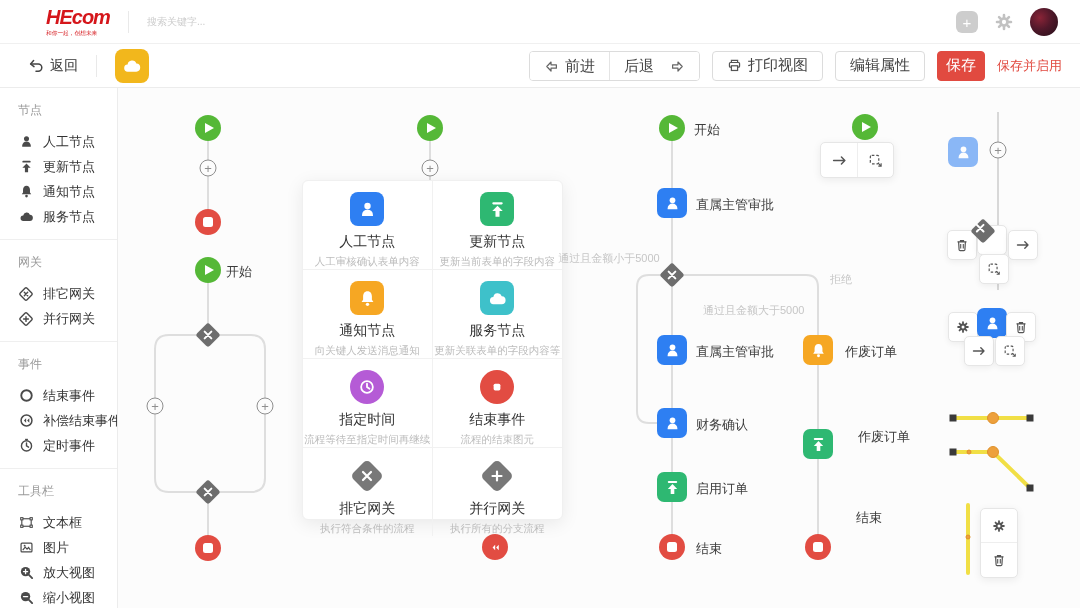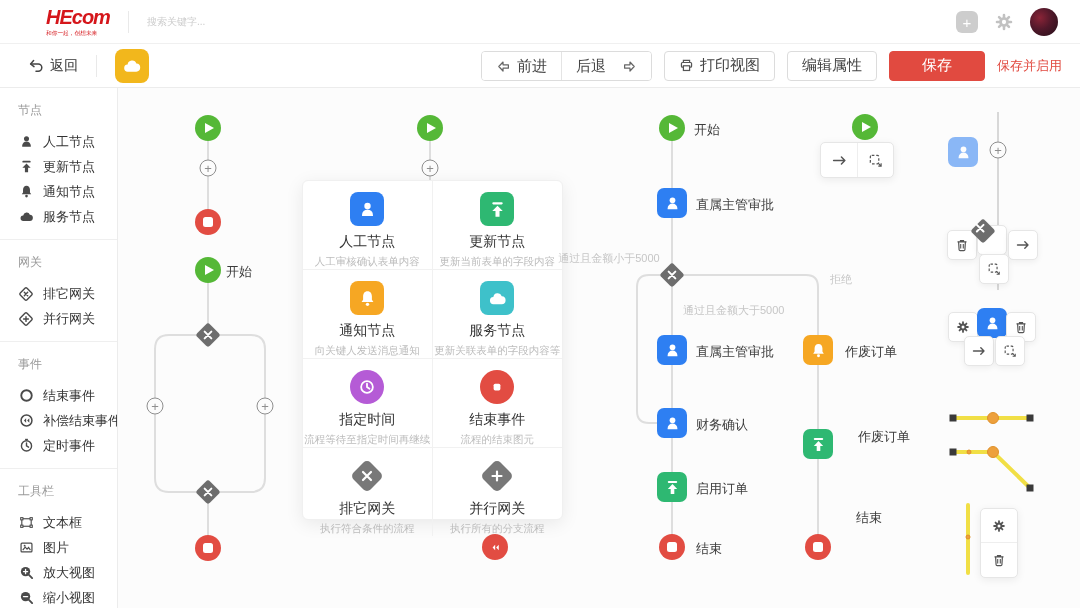--- a/index.html
+++ b/index.html
@@ -27,21 +27,21 @@
     align-items:center; justify-content:center; }
   .titles { margin-left:10px; line-height:1.15; }
   .module-label { font-size:10px; color:#9b9b9b; }
   .flow-title { font-size:16px; color:#2b2b2b; font-weight:bold; }
   .header-actions { position:absolute; right:18px; display:flex; align-items:center; gap:12px; }
   .btn { height:30px; border:1px solid #dcdcdc; border-radius:4px; background:#fff; color:#444;
     font-size:15px; display:flex; align-items:center; gap:6px; padding:0 14px; cursor:pointer; }
   .btn-group { display:flex; height:30px; border:1px solid #dcdcdc; border-radius:4px; overflow:hidden; }
   .btn-group .btn { border:none; border-radius:0; }
   .btn-group .btn + .btn { border-left:1px solid #e4e4e4;gap:16px; }
-  .btn-primary { background:#e14a40; border-color:#e14a40; color:#fff; padding:0 32px; }
+  .btn-primary { background:#e14a40; border-color:#e14a40; color:#fff; padding:0 8px; }
   .link-danger { color:#e14a40; font-size:13px; cursor:pointer; }
   
   .sidebar { position:absolute; left:0; top:88px; width:118px; height:520px; background:#fff;
     border-right:1px solid #ececec; overflow:hidden; }
   .section { padding:14px 0 10px 18px; border-bottom:1px solid #efefef; }
   .section:last-child { border-bottom:none; }
   .sec-title { font-size:12px; color:#9a9a9a; margin-bottom:10px; }
   .side-item { display:flex; align-items:center; gap:9px; height:25px; font-size:13px; color:#333; cursor:pointer; white-space:nowrap; }
   .side-icon { width:16px; height:16px; flex:0 0 16px; display:flex; align-items:center; justify-content:center; }
   
@@ -452,21 +452,21 @@
       </svg>
     </div>
   <div class="lbl" style="left:578px;top:108px">直属主管审批</div>
   <div class="cond" style="left:438px;top:163px;width:106px;text-align:center">通过且金额小于5000</div>
   <div class="node gw" style="left:554px;top:187px">
       <svg width="10" height="10" viewBox="0 0 12 12">
         <path d="M2 2 L10 10 M10 2 L2 10" stroke="#fff" stroke-width="2.4" stroke-linecap="round"></path>
       </svg>
     </div>
   <div class="cond" style="left:712px;top:184px">拒绝</div>
-  <div class="cond" style="left:565px;top:215px">通过且金额大于5000</div>
+  <div class="cond" style="left:585px;top:215px">通过且金额大于5000</div>
   <div class="node task t-blue" style="left:554px;top:262px">
       <svg width="17" height="17" viewBox="0 0 16 16">
         <circle cx="8" cy="5" r="2.7" fill="#fff"></circle>
         <path d="M3.4 12.6 a4.6 4.6 0 0 1 9.2 0 v.9 h-9.2 z" fill="#fff"></path>
       </svg>
     </div>
   <div class="lbl" style="left:578px;top:255px">直属主管审批</div>
   <div class="node task t-orange" style="left:700px;top:262px">
       <svg width="17" height="17" viewBox="0 0 16 16">
         <path d="M8 1.8 c-2.4 0 -3.7 1.9 -3.7 4.4 V9 L3 11 h10 L11.7 9 V6.2 C11.7 3.7 10.4 1.8 8 1.8 Z" fill="#fff"></path>

